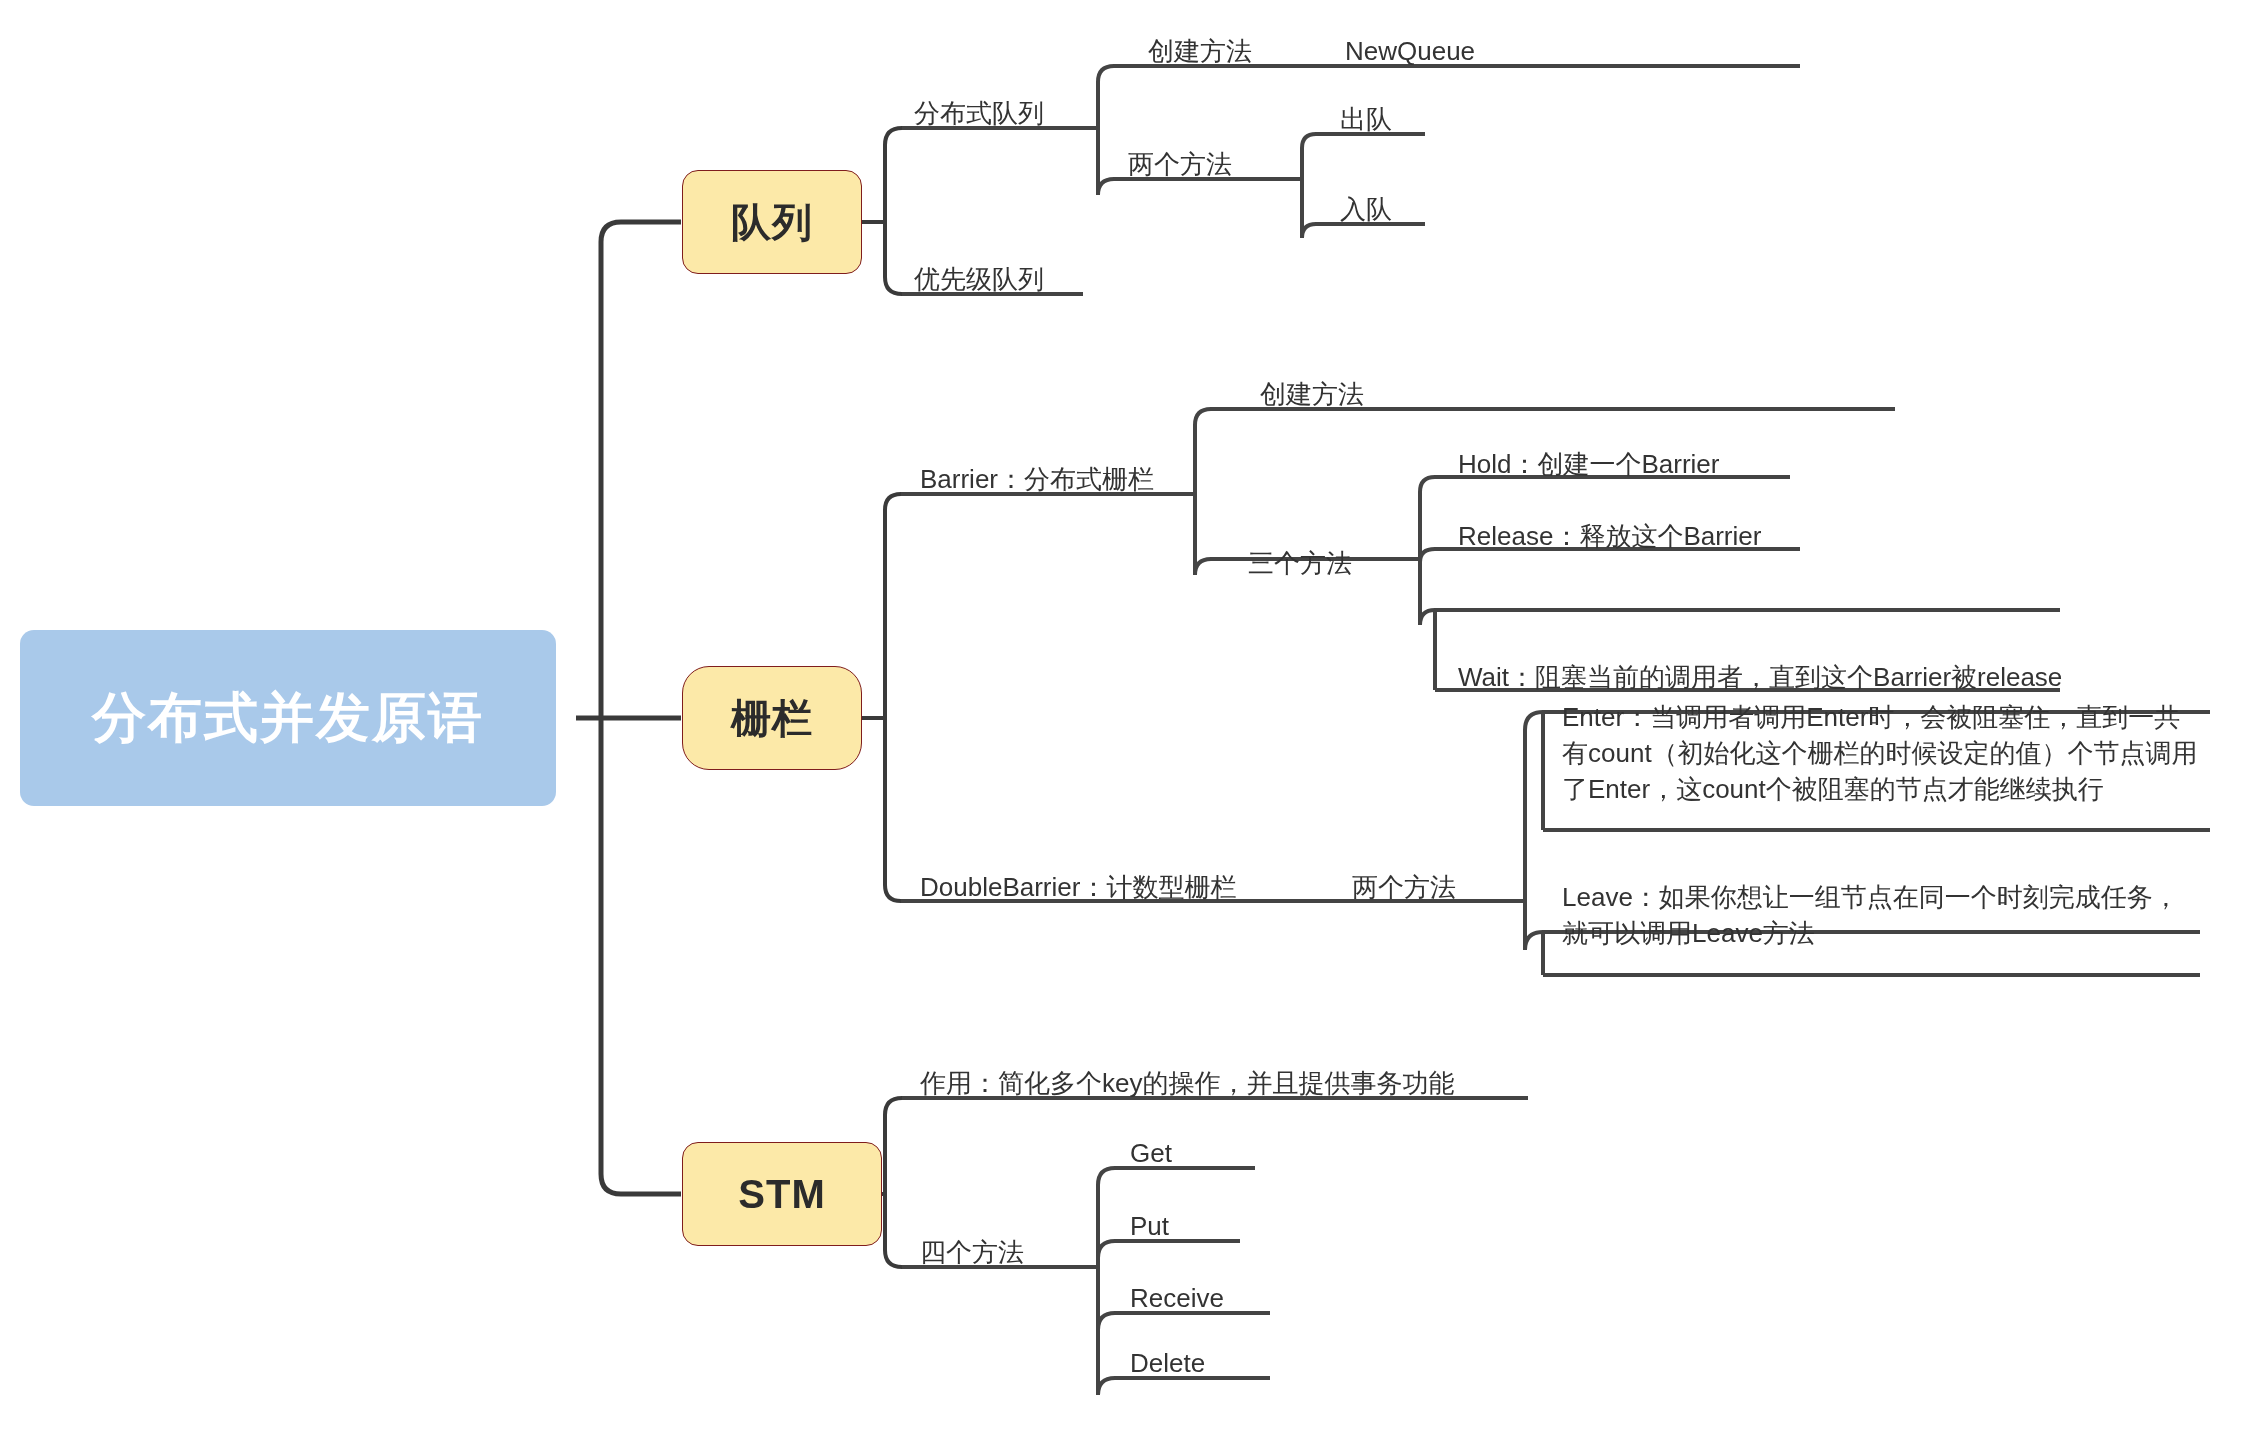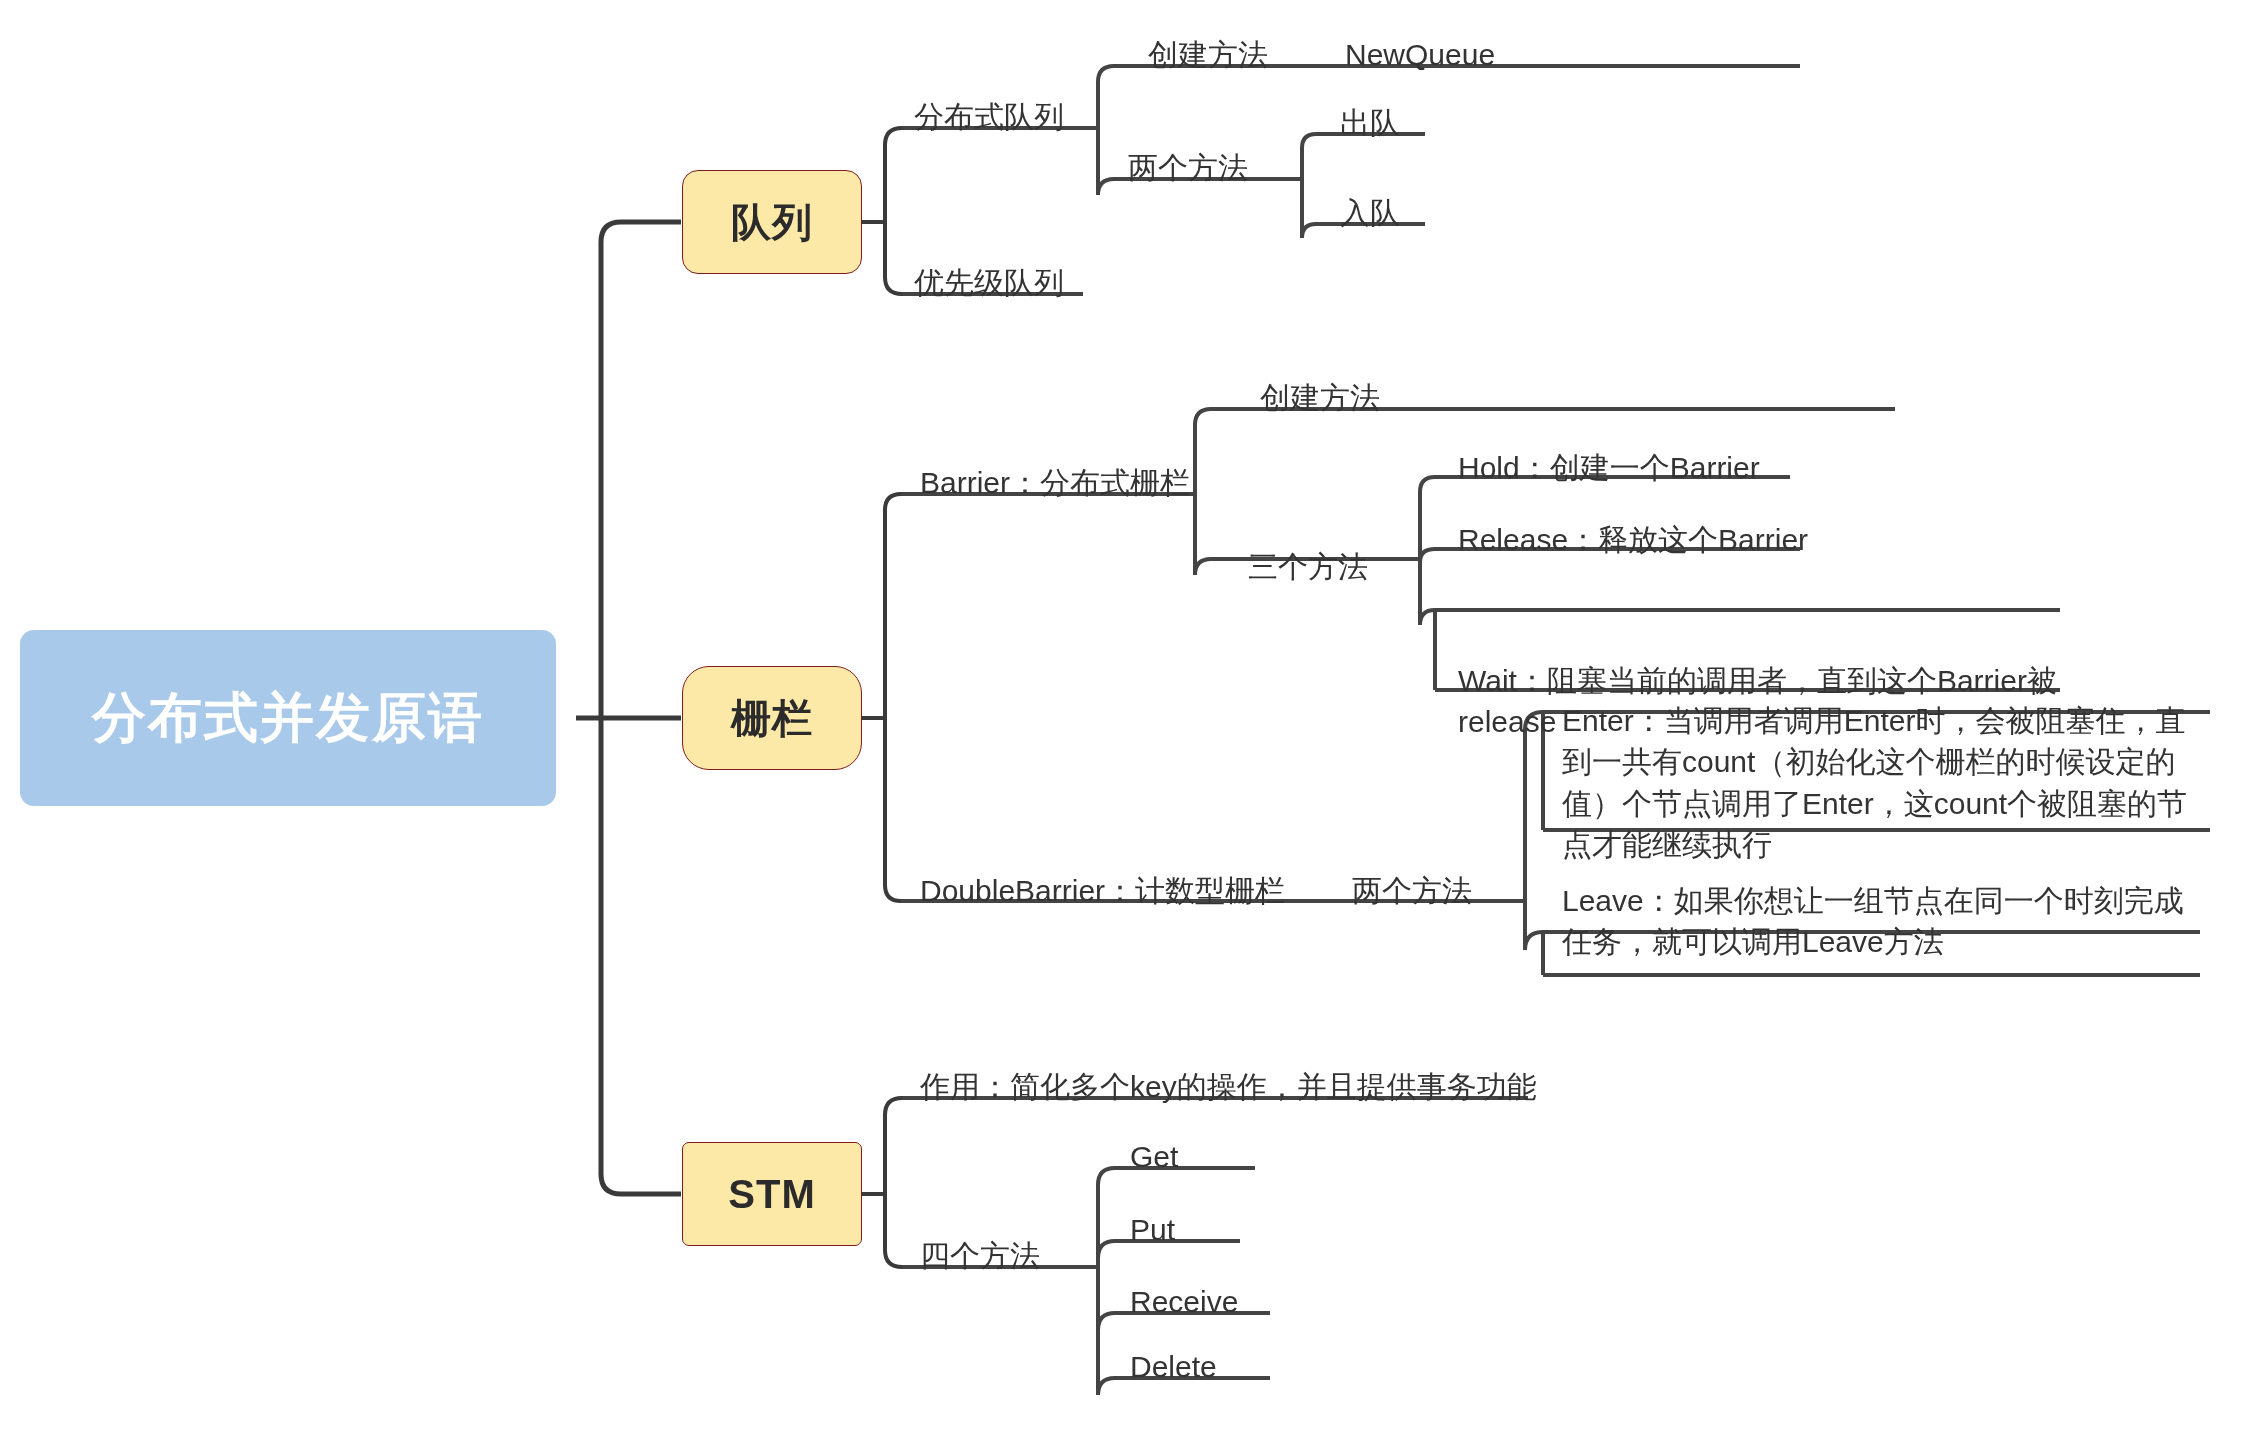--- a/index.html
+++ b/index.html
@@ -54,21 +54,21 @@
     color: #2b2b2b;
     font-weight: bold;
     font-size: 40px;
     letter-spacing: 1px;
     white-space: nowrap;
   }
   
   .leaf {
     position: absolute;
     color: #333333;
-    font-size: 30px;
+    font-size: 26px;
     line-height: 1.38;
     white-space: nowrap;
   }
   .leaf.multiline {
     white-space: normal;
   }
   .leaf .txt {
     display: block;
   }
 </style>
@@ -193,21 +193,21 @@
   </div>
 
   <div class="node topic-node" style="left:682px; top:170px; width:180px; height:104px;">
     <span>队列</span>
   </div>
 
   <div class="node topic-node" style="left:682px; top:666px; width:180px; height:104px;border-radius:27px;">
     <span>栅栏</span>
   </div>
 
-  <div class="node topic-node" style="left:682px; top:1142px; width:180px; height:104px;border-radius:7px;">
+  <div class="node topic-node" style="left:682px; top:1142px; width:200px; height:104px;">
     <span>STM</span>
   </div>
 
   <div class="leaf" style="left:914px; top:96px;">
     <span class="txt">分布式队列</span>
   </div>
 
   <div class="leaf" style="left:914px; top:262px;">
     <span class="txt">优先级队列</span>
   </div>

